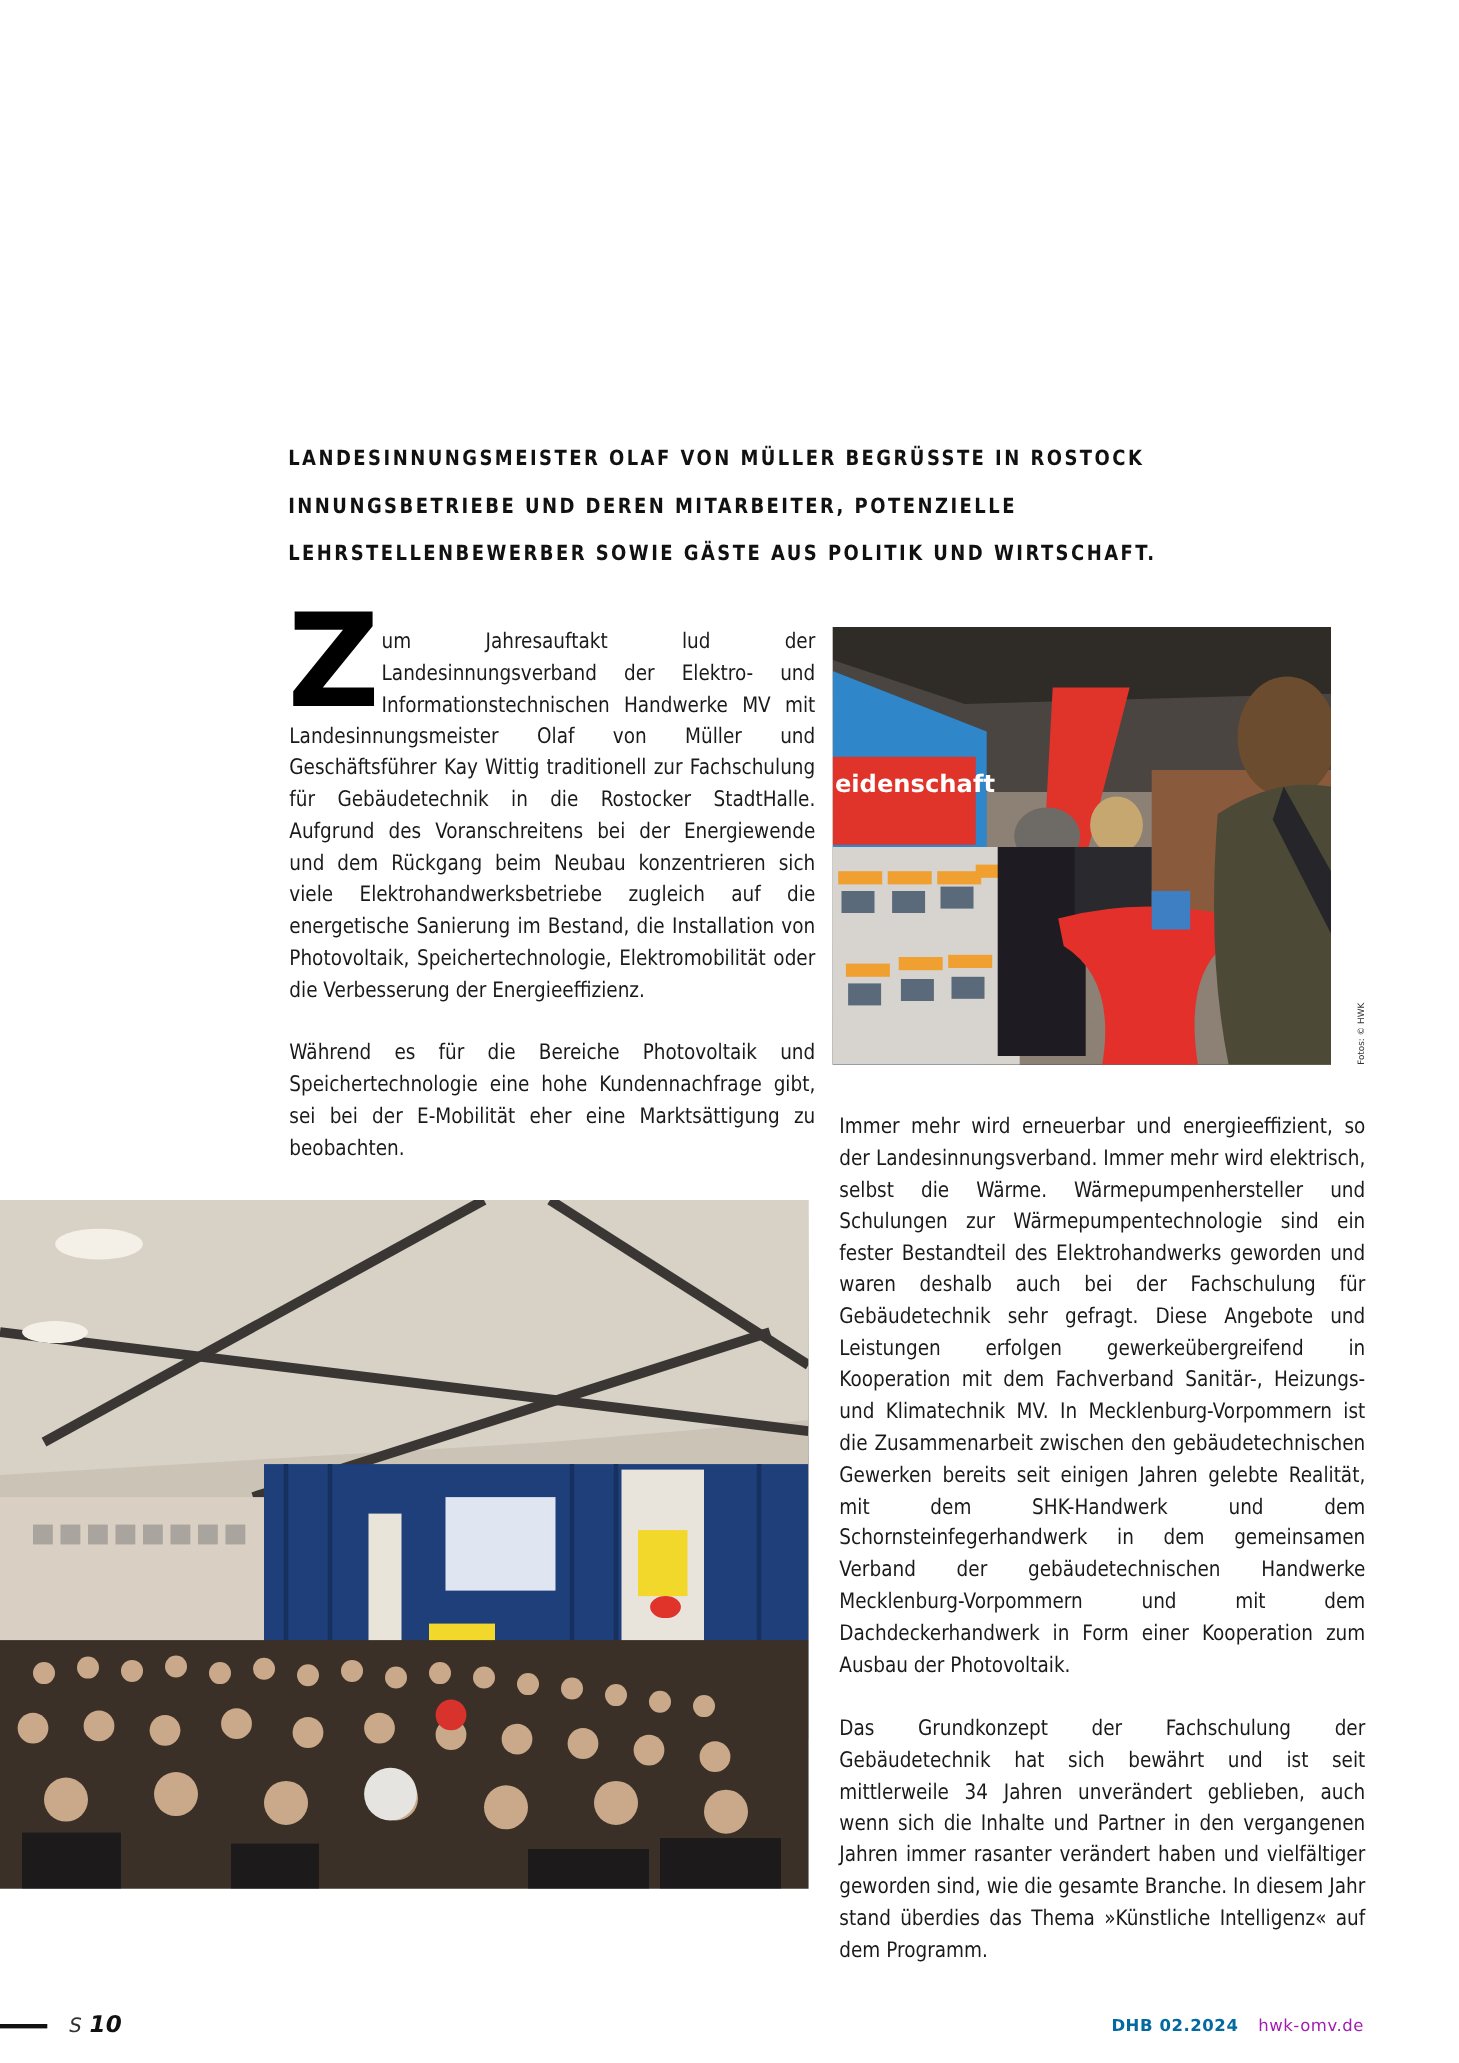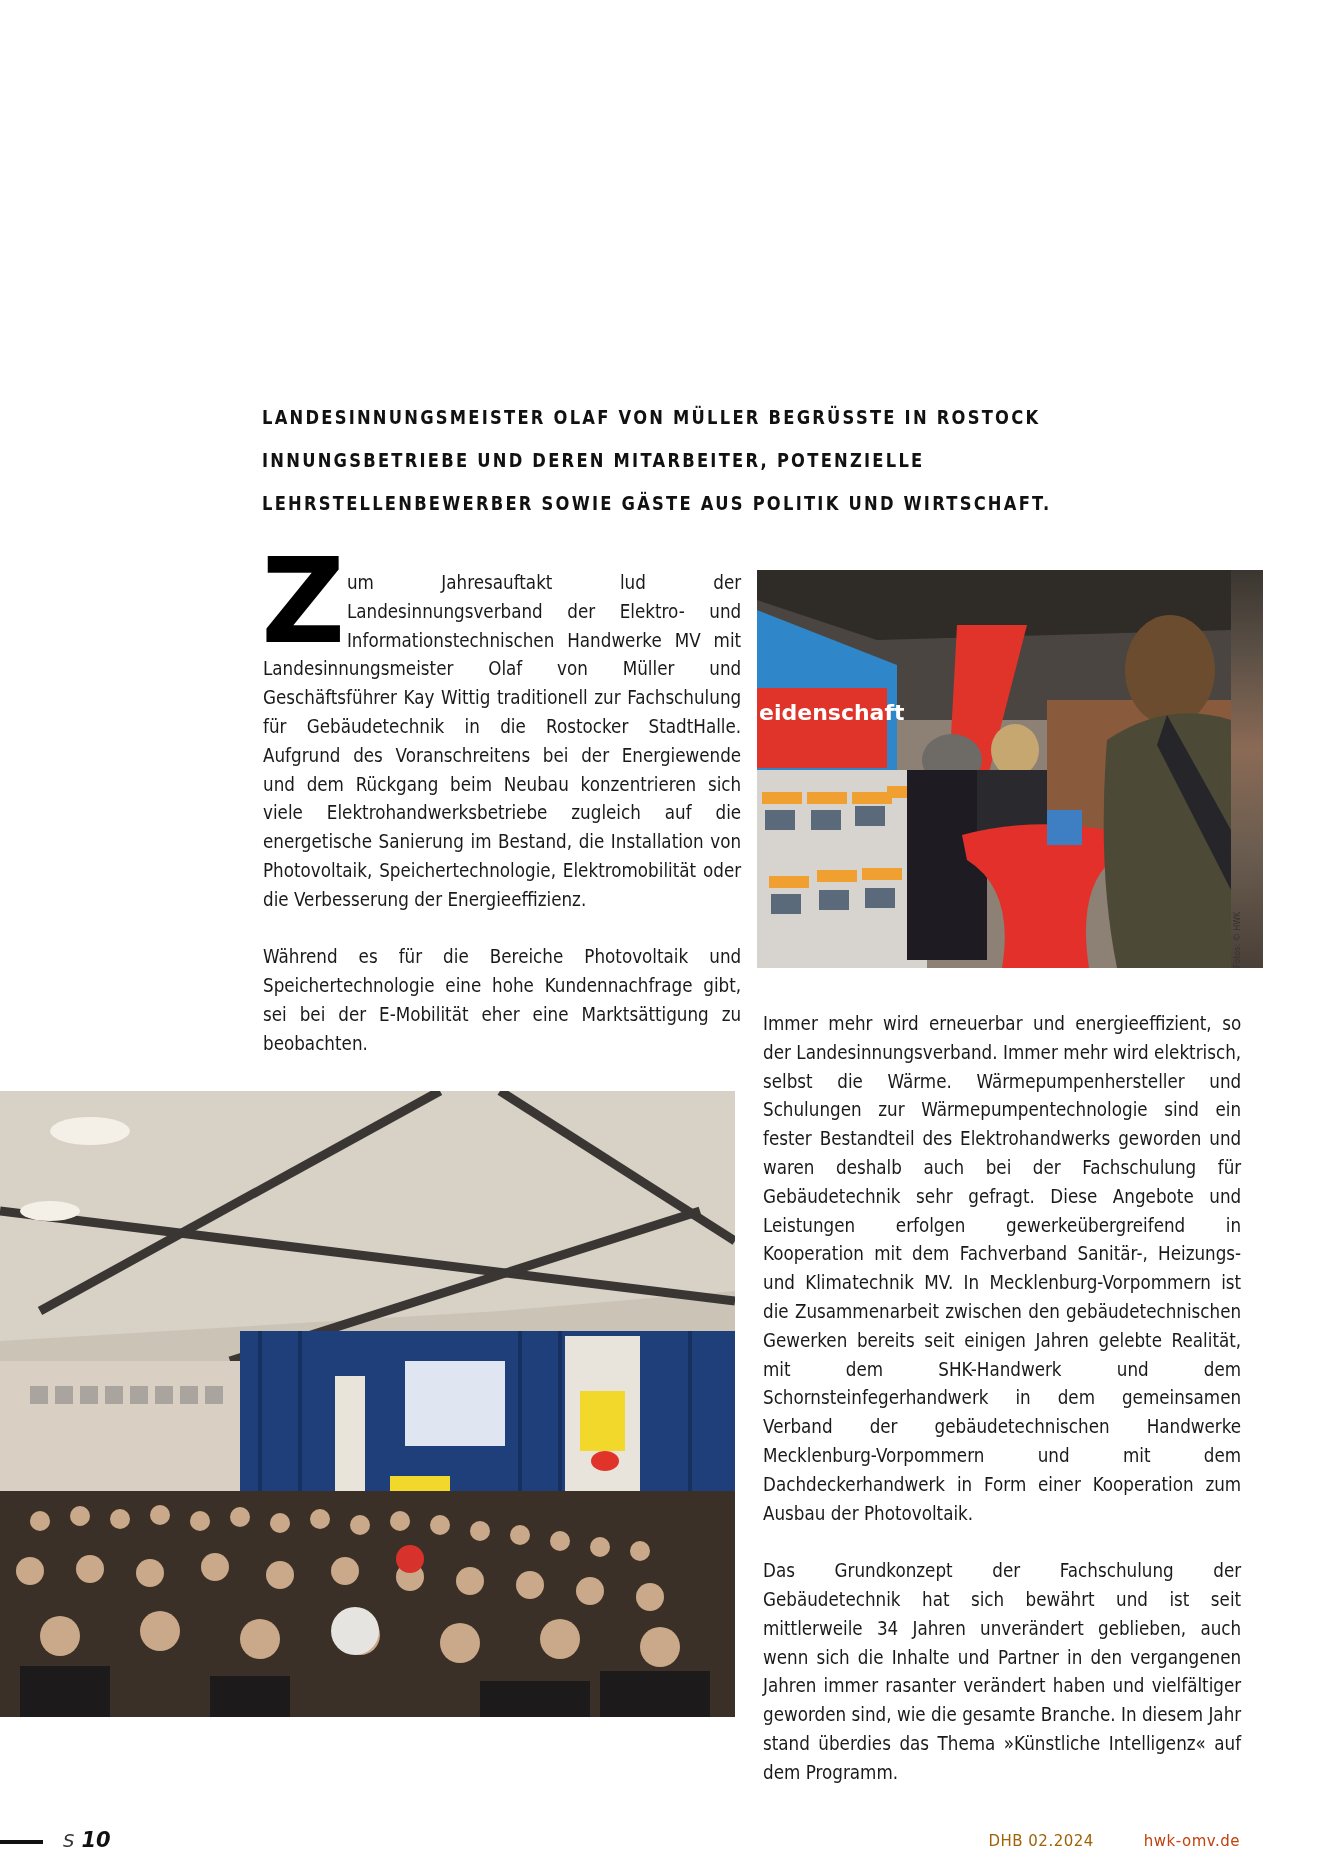--- a/index.html
+++ b/index.html
@@ -7,30 +7,30 @@
   .title { position:absolute; left:64px; top:242px; width:1200px; margin:0; font-family:"DejaVu Sans Mono", monospace; font-weight:normal; font-size:54px; line-height:64px; letter-spacing:3px; color:#111; }
   .title span { display:block; white-space:nowrap; }
   .subhead { position:absolute; left:262px; top:396px; width:820px; margin:0; font-family:"DejaVu Sans", sans-serif; font-weight:bold; font-size:19px; line-height:43px; letter-spacing:2.6px; transform:scaleX(0.86); transform-origin:left top; color:#111; }
   .subhead span { display:block; white-space:nowrap; }
   .col { position:absolute; font-family:"DejaVu Sans", sans-serif; font-size:19.5px; line-height:28.8px; color:#1a1a1a; text-align:justify; }
   .col p { margin:0 0 28.8px 0; }
   .col-left { left:263px; top:569px; width:556px; transform:scaleX(0.86); transform-origin:left top; }
   .col-right { left:763px; top:1010px; width:556px; transform:scaleX(0.86); transform-origin:left top; }
   .dropcap { float:left; font-family:"DejaVu Sans", sans-serif; font-weight:900; font-size:118px; line-height:92px; margin:-14px 14px 0 -2px; height:92px; color:#000; transform:scaleX(1.14); transform-origin:left top; }
   .photo { position:absolute; overflow:hidden; }
-  .photo-booth { left:757px; top:570px; width:506px; height:398px; background:linear-gradient(180deg,#3b3630 0%,#5a4f45 20%,#8a6a55 45%,#6b5d50 70%,#4a4038 100%); }
+  .photo-booth { left:757px; top:570px; width:453px; height:398px; background:linear-gradient(180deg,#3b3630 0%,#5a4f45 20%,#8a6a55 45%,#6b5d50 70%,#4a4038 100%); }
   .photo-hall { left:0; top:1091px; width:735px; height:626px; background:linear-gradient(180deg,#cfc6b8 0%,#a89a88 18%,#6d6458 38%,#3b3530 60%,#2a2420 100%); }
   .credit { position:absolute; left:1233px; top:968px; transform:rotate(-90deg); transform-origin:left top; font-family:"DejaVu Sans", sans-serif; font-size:8px; color:#333; white-space:nowrap; }
   .footer-rule { position:absolute; left:0; top:1840px; width:43px; height:4px; background:#111; }
   .folio { position:absolute; left:63px; top:1828px; font-family:"DejaVu Sans", sans-serif; font-size:20px; color:#111; white-space:nowrap;font-style:italic; }
   .folio .s { font-weight:normal; color:#333; margin-right:7px; font-size:18px; }
   .folio .n { font-weight:bold; font-size:21px; }
   .imprint { position:absolute; right:86px; top:1832px; font-family:"DejaVu Sans", sans-serif; font-size:15px; white-space:nowrap; }
-  .imprint .mag { font-weight:normal; letter-spacing:0.5px; color:#a16207; margin-right:18px; }
-  .imprint .url { color:#c2410c; letter-spacing:0.5px;margin-left:32px; }
+  .imprint .mag { font-weight:bold; letter-spacing:0.5px; color:#0369a1; margin-right:18px; }
+  .imprint .url { color:#a21caf; letter-spacing:0.5px; }
 </style>
 </head>
 <body>
 
 <h1 class="title">
 </h1>
 
 <h2 class="subhead">
   <span>LANDESINNUNGSMEISTER OLAF VON MÜLLER BEGRÜSSTE IN ROSTOCK</span>
   <span>INNUNGSBETRIEBE UND DEREN MITARBEITER, POTENZIELLE</span>

